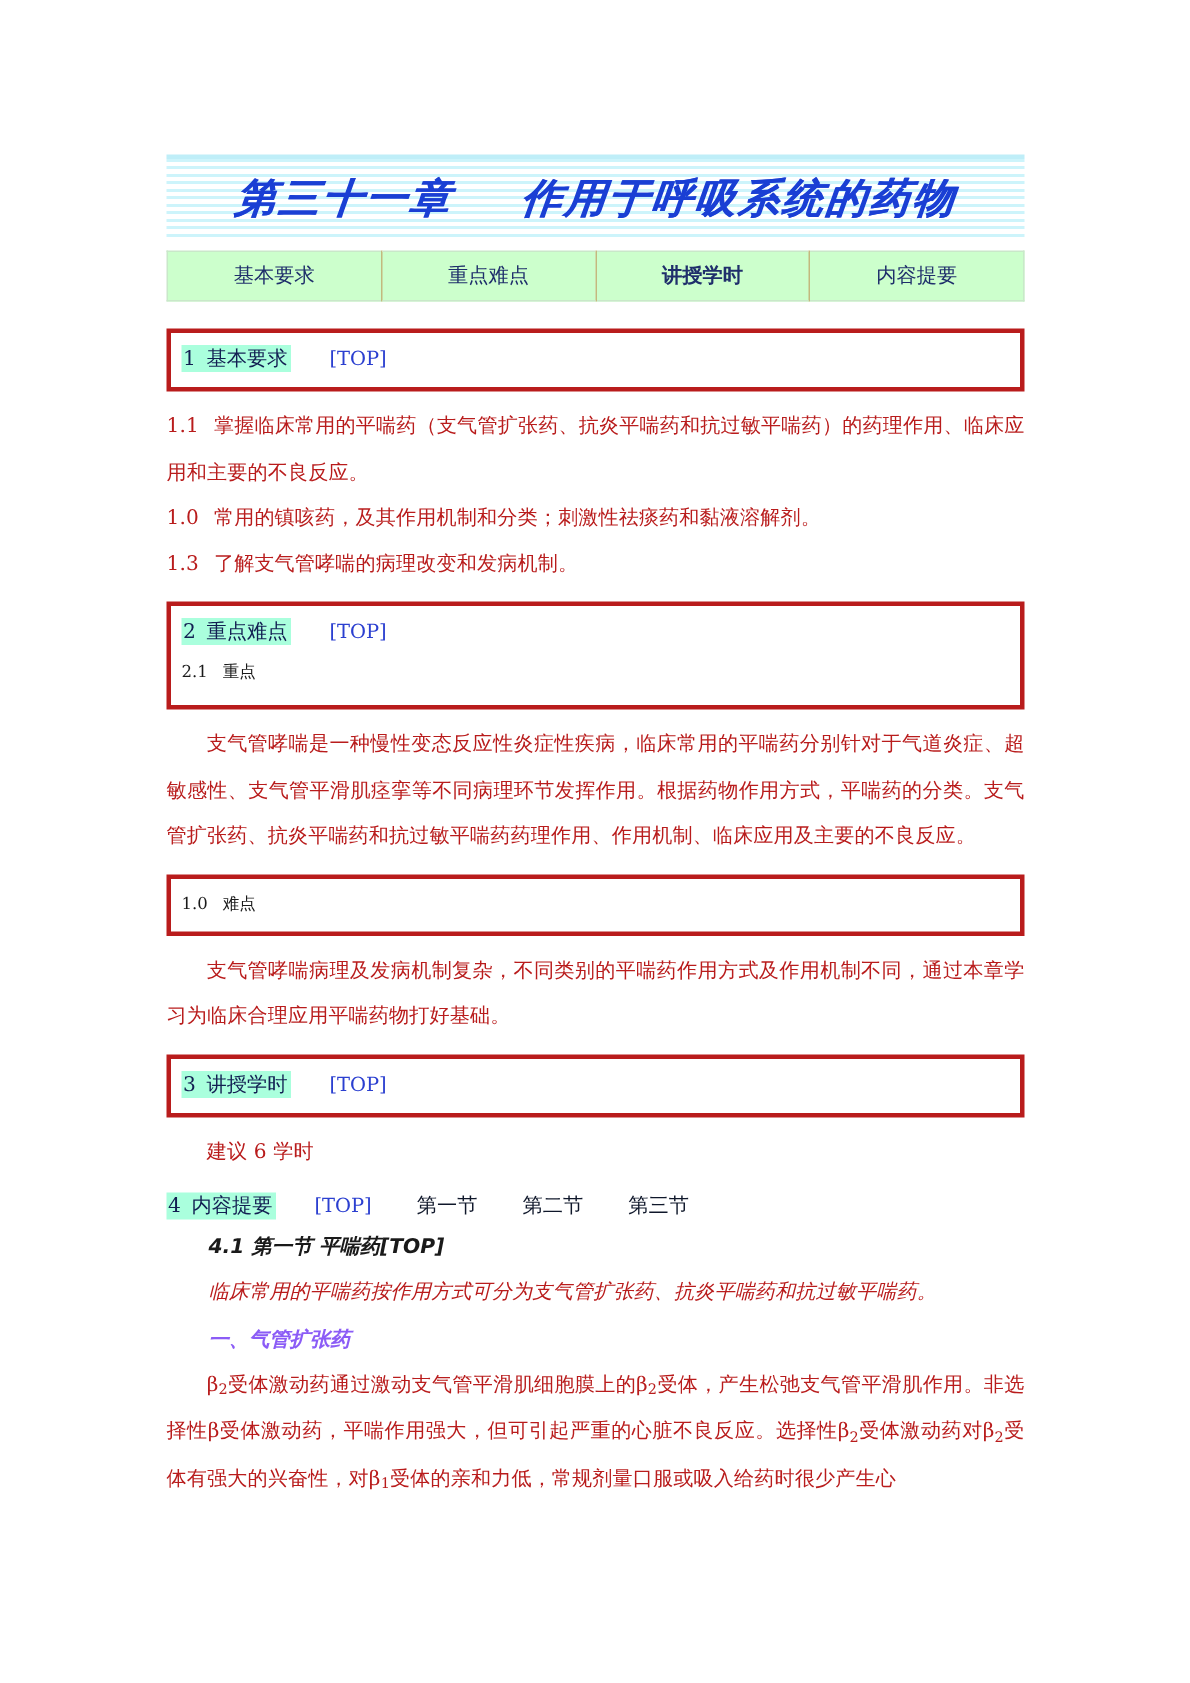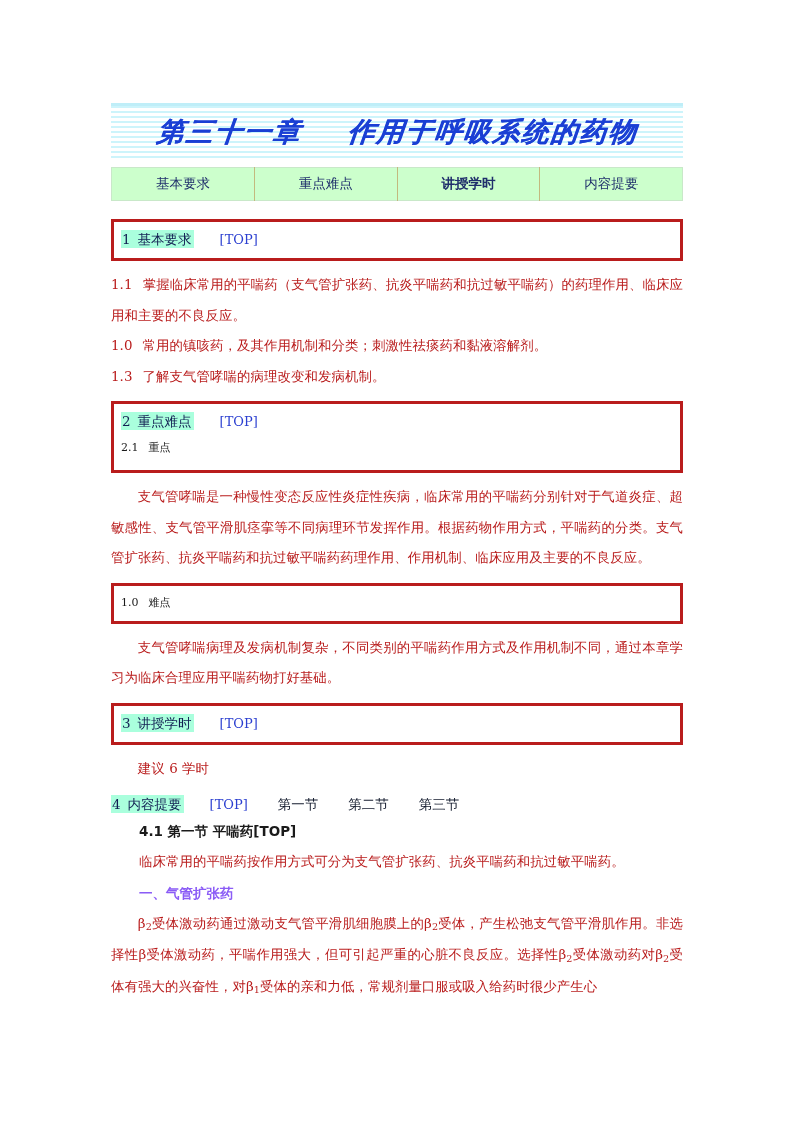--- a/index.html
+++ b/index.html
@@ -150,21 +150,21 @@
     font-size: 13.5px;
     line-height: 31px;
     color: #8b5cf6;
   }
   .sec-title-41 {
     font-family: "DejaVu Sans", "Liberation Sans", sans-serif;
     font-weight: bold;
     font-size: 13.5px;
     line-height: 31px;
   }
-  .indent-1 { padding-left: 28px; }
+  .indent-1 { padding-left: 28px; font-style: italic; }
   sub { font-size: 0.72em; vertical-align: baseline; position: relative; top: 0.28em; }
 </style>
 </head>
 <body>
 
 <div class="page">
   <div class="content">
 
     <div class="title-banner">
       <div class="title-text">第三十一章    作用于呼吸系统的药物</div>

